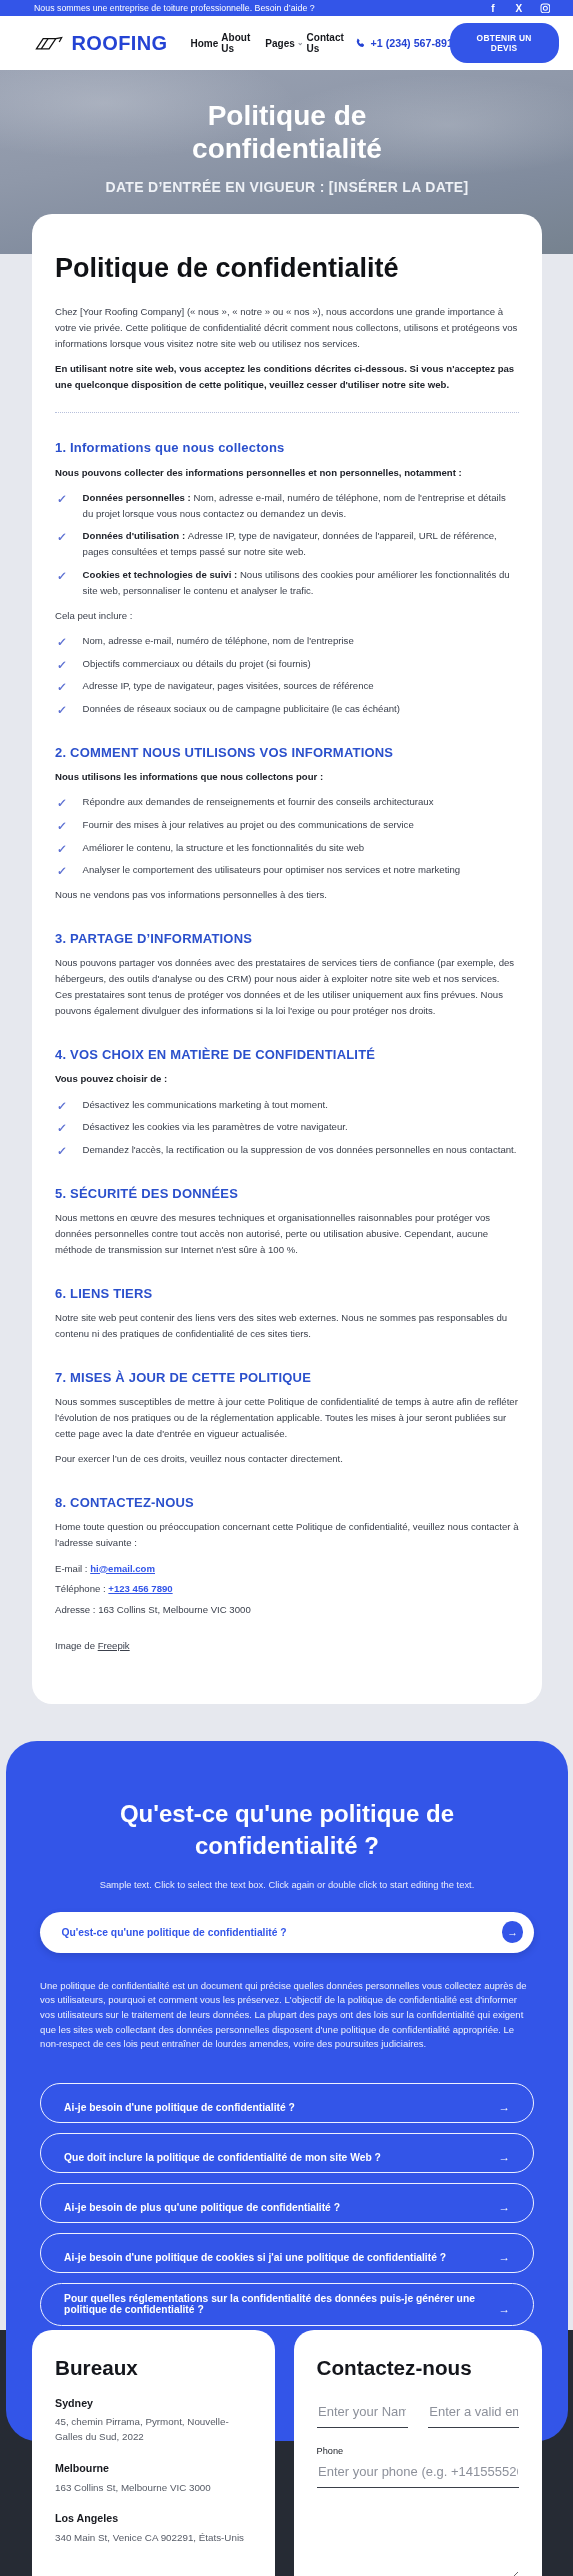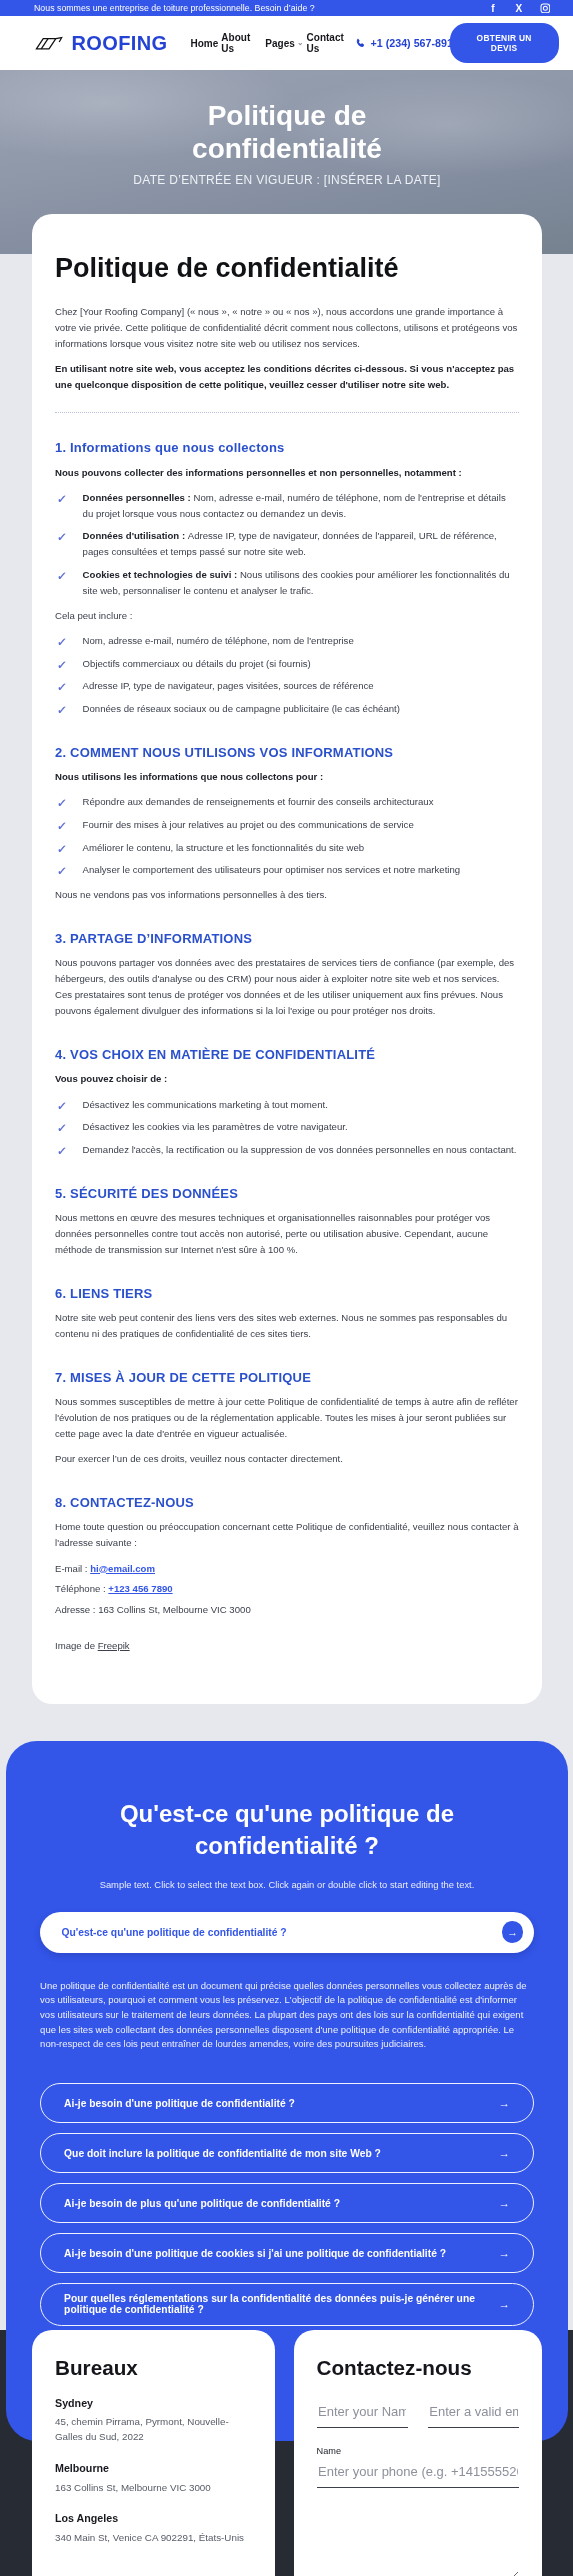--- a/index.html
+++ b/index.html
@@ -28,21 +28,21 @@
   .nav-phone svg{width:10.7px;height:10.7px}
   .cta-btn{background:#3355E8;color:#fff;border:none;border-radius:17px;padding:10px 17px;
     font-family:inherit;font-size:8.4px;font-weight:700;letter-spacing:0.3px;margin-left:-9.2px;position:relative;z-index:2;cursor:pointer}
   
   .hero{height:184px;text-align:center;color:#fff;padding-top:29px;
     background:
       radial-gradient(ellipse 321px 92px at 18% 18%, rgba(225,228,234,.28), transparent 60%),
       radial-gradient(ellipse 291px 84px at 78% 30%, rgba(230,233,238,.22), transparent 60%),
       linear-gradient(170deg,#99a1b2 0%,#8f98a9 40%,#808b9d 72%,#76828f 100%)}
   .hero-title{font-size:28px;font-weight:600;line-height:1.18;max-width:329px;margin:0 auto}
-  .hero-sub{margin-top:8px;font-size:12px;font-weight:400;letter-spacing:0.3px;color:#eef1f6}
+  .hero-sub{margin-top:14px;font-size:14px;font-weight:700;letter-spacing:0.3px;color:#eef1f6}
   
   .policy-card{width:510px;margin:-40px auto 0;background:#fff;border-radius:20px;
     padding:34px 23px 41px;position:relative;z-index:2}
   .pc-title{font-size:27px;font-weight:600;color:#101216;margin:4.6px 0 20px}
   .pc-p{font-size:9.6px;line-height:1.68;color:#3c414d;margin:9.2px 0}
   .pc-bold{font-weight:700;color:#21242c}
   .pc-divider{border:none;border-top:1.5px dotted #b7c0dc;margin:18.4px 0 6.1px}
   .pc-heading{color:#2b50cc;font-size:13px;font-weight:600;margin:27.6px 0 6.1px;letter-spacing:0.2px}
   .pc-checks{list-style:none;margin:7.7px 0}
   .pc-checks li{position:relative;padding-left:27.6px;margin:6.9px 0;font-size:9.6px;line-height:1.65}
@@ -57,21 +57,21 @@
     padding:57px 34px 115px;position:relative;z-index:1}
   .faq-h2{font-size:24px;font-weight:700;line-height:1.3;text-align:center;max-width:490px;margin:0 auto}
   .faq-sub{text-align:center;font-size:9.4px;color:#e9edfc;margin-top:18.4px}
   .faq-search{background:#fff;border-radius:21.4px;height:41px;margin-top:21.4px;display:flex;
     align-items:center;justify-content:space-between;padding:0 10.7px 0 21.4px;box-shadow:0 3.1px 7.7px rgba(10,20,80,.18)}
   .faq-search-text{color:#3355E8;font-weight:700;font-size:10.3px}
   .faq-search-btn{width:21.4px;height:21.4px;border-radius:50%;background:#3355E8;color:#fff;border:none;
     display:flex;align-items:center;justify-content:center;font-size:10.7px;cursor:pointer}
   .faq-para{font-size:9.5px;line-height:1.55;color:#eef1fd;margin-top:26px}
   .faq-list{margin-top:31px;display:flex;flex-direction:column;gap:10px}
-  .faq-item{border:1.2px solid #eef1ff;border-radius:23px;min-height:40px;display:flex;align-items:center;
+  .faq-item{border:1.2px solid #eef1ff;border-radius:23px;min-height:40px;display:flex;align-items:flex-end;
     justify-content:space-between;gap:17px;padding:9.2px 23px;font-size:10.3px;font-weight:700;cursor:pointer;color:#fff}
   .faq-arrow{font-size:11.5px;flex:0 0 auto}
   
   .dark-zone{background:#262B34;padding-bottom:27.6px}
   .cards-row{display:flex;gap:19px;padding:0 32px;margin-top:-111px;position:relative;z-index:2}
   .white-card{background:#fff;border-radius:20px;padding:26px 23px 29px}
   .office-card{flex:1}
   .contact-card{flex:1.03}
   .card-title{font-size:20.7px;font-weight:600;color:#14161c;margin-bottom:7.7px}
   .office-city{font-weight:700;font-size:10.7px;color:#17191f;margin:17px 0 6.9px}
@@ -267,21 +267,21 @@
 
     </div>
 
     <div class="white-card contact-card">
       <h3 class="card-title">Contactez-nous</h3>
       <form>
         <div class="form-grid2">
           <input class="fld" type="text" placeholder="Enter your Name" style="">
           <input class="fld" type="text" placeholder="Enter a valid email address" style="">
         </div>
-        <label class="phone-label">Name</label>
+        <label class="phone-label">Phone</label>
         <input class="fld" type="text" placeholder="Enter your phone (e.g. +14155552675)" style="">
         <textarea class="msg-area" style=""></textarea>
         
         
       </form>
     </div>
   </div>
 
 </div>
 

